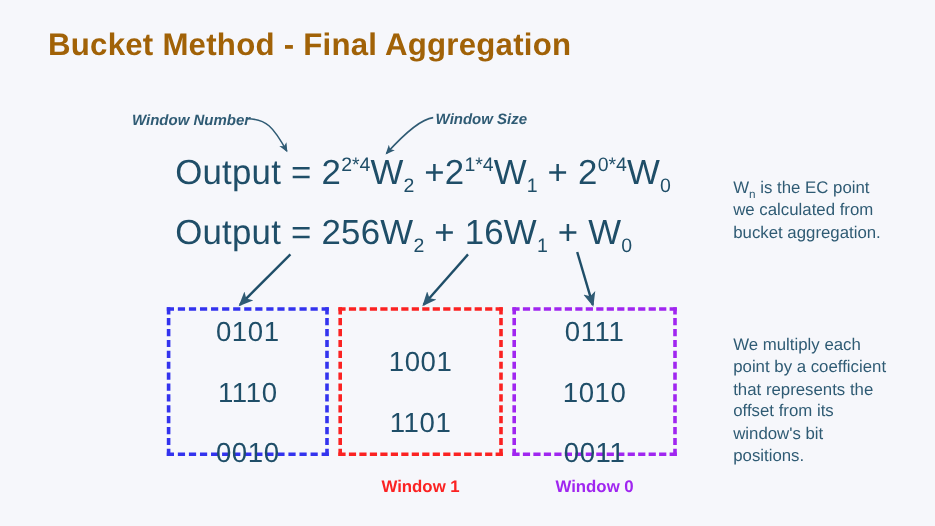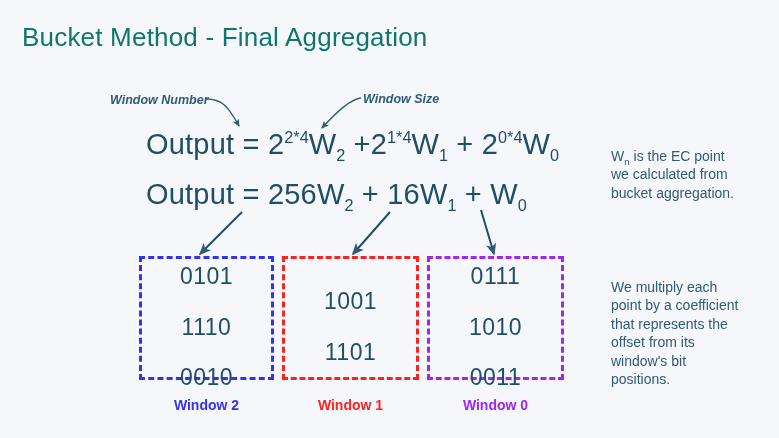--- a/index.html
+++ b/index.html
@@ -16,25 +16,25 @@
   }
   #slide {
     position: absolute;
     inset: 0;
     background: #f6f7fb;
   }
 
   
   .title {
     position: absolute;
-    left: 22px;
+    left: 40px;
     top: 22px;
     font-size: 26px;
-    font-weight: 400;
-    color: #0f766e;
+    font-weight: 700;
+    color: #a16207;
     letter-spacing: 0.2px;
     white-space: nowrap;
   }
 
   
   .annot {
     position: absolute;
     font-style: italic;
     font-size: 12.5px;
     font-weight: 600;
@@ -190,21 +190,20 @@
     <div class="bitrow">1001</div>
     <div class="bitrow">1101</div>
   </div>
 
   <div class="window-box box-w0">
     <div class="bitrow">0111</div>
     <div class="bitrow">1010</div>
     <div class="bitrow">0011</div>
   </div>
 
-  <div class="window-caption cap-w2">Window 2</div>
   <div class="window-caption cap-w1">Window 1</div>
   <div class="window-caption cap-w0">Window 0</div>
 
   <div class="note note-1"><span>W</span><sub>n</sub><span> is the EC point we calculated from bucket aggregation.</span></div>
 
   <div class="note note-2">We multiply each point by a coefficient that represents the offset from its window's bit positions.</div>
 
 </div>
 
 </body></html>

